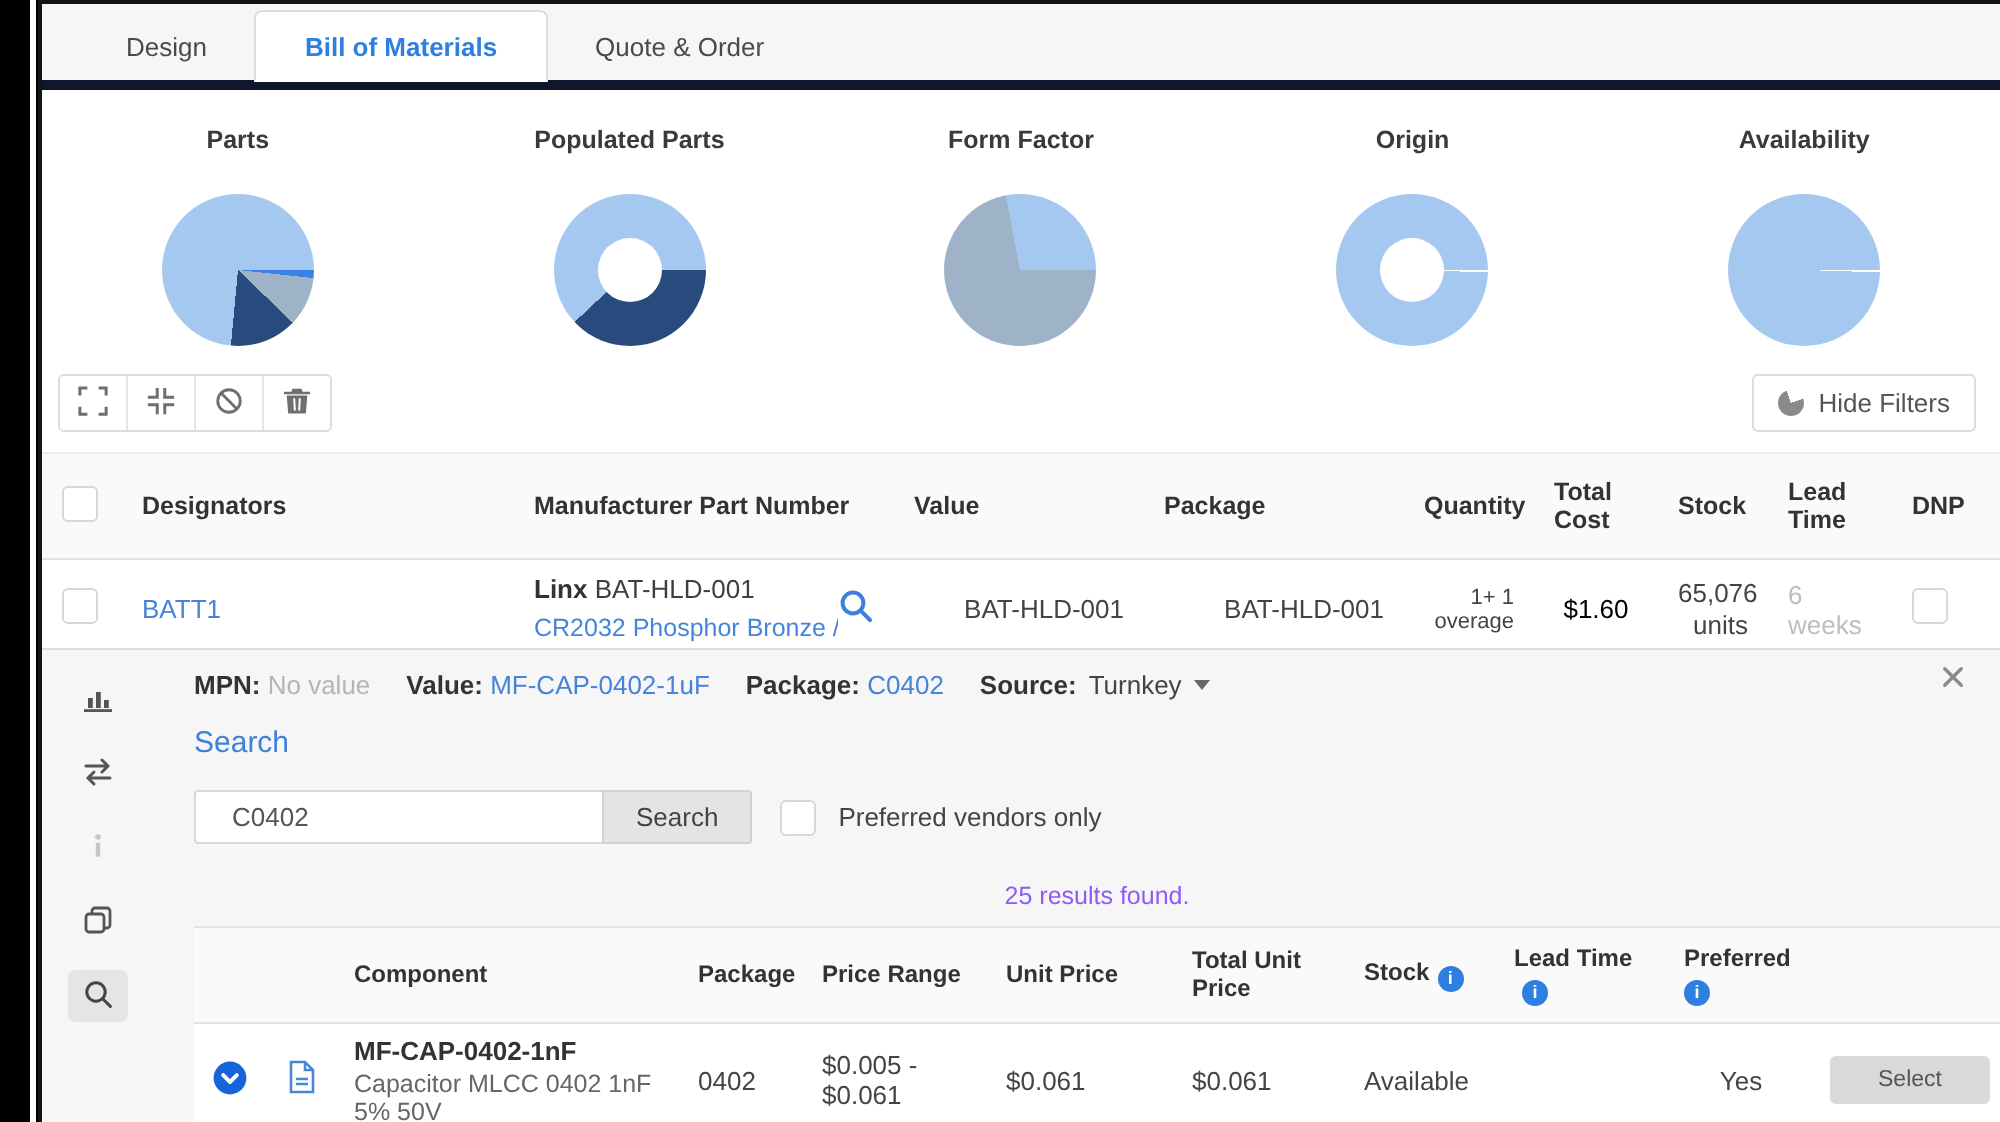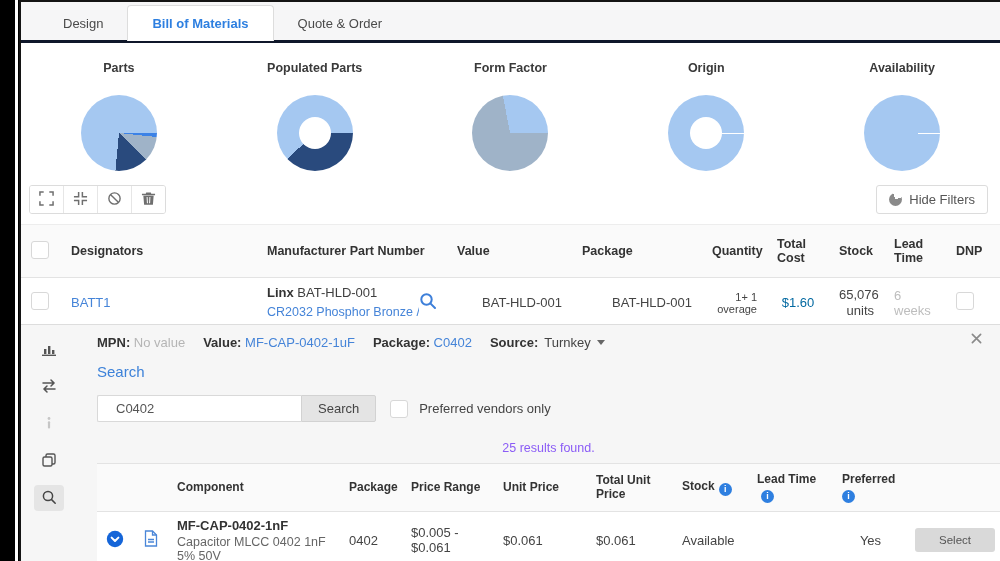--- a/index.html
+++ b/index.html
@@ -4,21 +4,21 @@
 <style>
   html,body{margin:0;padding:0;}
   body{width:1000px;height:561px;overflow:hidden;background:#000;
        font-family:"Liberation Sans","DejaVu Sans",sans-serif;font-size:13px;color:#3f3f3f;}
   .stage{position:relative;width:1000px;height:561px;background:#000;}
   .white-strip{position:absolute;left:15px;top:0;width:3px;height:100%;background:#fff;}
   .app{position:absolute;left:19px;top:0;right:0;bottom:0;background:#fff;
        border-top:2px solid #141414;border-left:2px solid #141414;box-sizing:border-box;overflow:hidden;}
 
   
-  .tabbar{height:38px;background:#f6f6f7;border-bottom:3px solid #0f172a;display:flex;align-items:flex-end;padding-left:18px;}
+  .tabbar{height:38px;background:#f6f6f7;border-bottom:5px solid #0f172a;display:flex;align-items:flex-end;padding-left:18px;}
   .tab{padding:10px 24px 9px;color:#4a4a4a;cursor:pointer;white-space:nowrap;}
   .tab.active{background:#fff;border:1px solid #ddd;border-bottom:1px solid #fff;margin-bottom:-1px;
               border-radius:4px 4px 0 0;color:#2d7fe0;font-weight:bold;}
 
   
   .charts{display:flex;padding:10px 0 12px;background:#fff;}
   .chart-col{flex:1;text-align:center;}
   .chart-title{font-weight:bold;color:#3a3a3a;font-size:12.5px;margin:8px 0 20px;}
   .pie{width:76px;height:76px;border-radius:50%;margin:0 auto;position:relative;}
   .pie .hole{display:none;position:absolute;inset:22px;border-radius:50%;background:#fff;}
@@ -33,21 +33,21 @@
                 border-radius:3px;background:#fff;color:#555;cursor:pointer;font-size:13px;}
   .mini-pie{width:13px;height:13px;border-radius:50%;background:conic-gradient(from -20deg,#fff 0 25%,#8a8a8a 25% 100%);}
 
   
   table{border-collapse:collapse;table-layout:fixed;}
   .bom{width:981px;border-top:1px solid #e3e3e3;}
   .bom th{background:#fafafa;font-size:12.5px;font-weight:bold;color:#333;text-align:left;
           padding:12px 10px;border-bottom:1px solid #e3e3e3;border-top:1px solid #ededed;}
   .bom td{padding:6px 10px;border-bottom:1px solid #ededed;background:#fff;vertical-align:middle;height:24px;}
   .bom td.r{text-align:right;color:#444;}
-  .bom td.ctr{text-align:center;color:#0369a1;}
+  .bom td.ctr{text-align:center;color:#000000;}
   .qty{font-size:11px;color:#555;}
   .stockcell{line-height:1.25;color:#444;}
   .leadcell{color:#bdbdbd;}
   .flagged{box-shadow:inset 7px 0 0 #ed1c24;}
   .cb{display:inline-block;width:16px;height:16px;border:1.5px solid #d8d8d8;border-radius:3px;background:#fff;cursor:pointer;}
   a.link{color:#4584d8;text-decoration:none;cursor:pointer;}
   .mpnflex{display:flex;align-items:center;justify-content:space-between;}
   .mpntext{overflow:hidden;white-space:nowrap;line-height:1.45;}
   .mpnbold{font-weight:bold;color:#333;}
   .mpnnote{color:#777;}

